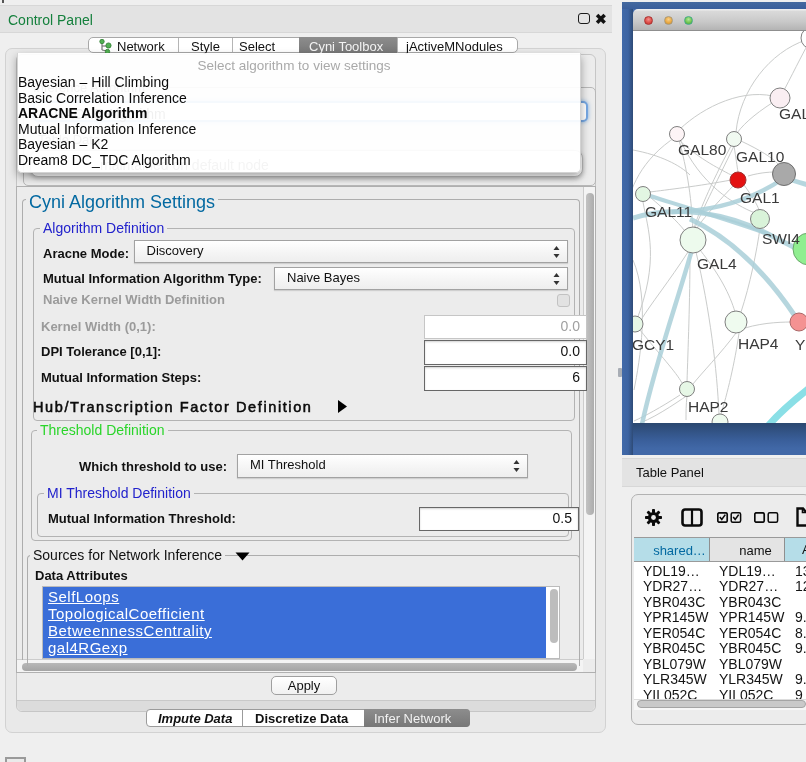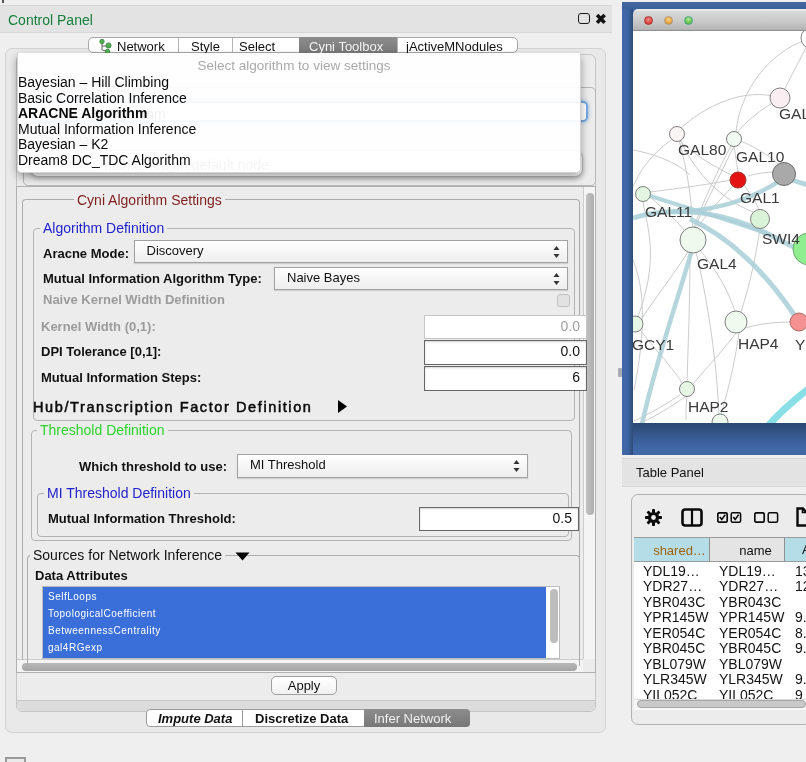--- a/index.html
+++ b/index.html
@@ -43,21 +43,21 @@
 
 <div class="abs" style="left:16px;top:186px;width:580px;height:487px;background:#ececec;border:1px solid #b0b0b0;box-sizing:border-box;"></div>
 
 <div class="abs" style="left:583px;top:187px;width:12px;height:472px;background:#f4f4f4;border-left:1px solid #cccccc;box-sizing:border-box;"></div>
 <div class="abs" style="left:585.5px;top:193px;width:8px;height:322px;background:linear-gradient(90deg,#c2c2c2,#adadad);border-radius:4px;"></div>
 
 <div class="abs" style="left:17px;top:659px;width:566px;height:13px;background:#f4f4f4;border-top:1px solid #cccccc;box-sizing:border-box;"></div>
 <div class="abs" style="left:22px;top:662.5px;width:555px;height:8px;background:linear-gradient(#b8b8b8,#a4a4a4);border-radius:4px;"></div>
 
 <div class="abs" style="left:22px;top:199px;width:556px;height:460px;border:1px solid #adadad;border-bottom:none;border-radius:4px 4px 0 0;"></div>
-<div class="gtitle" style="left:26px;top:192px;color:#7f1d1d;font-size:14px;margin-left:48px;">Cyni Algorithm Settings</div>
+<div class="gtitle" style="left:26px;top:192px;color:#0369a1;font-size:18px;">Cyni Algorithm Settings</div>
 
 <div class="abs" style="left:33px;top:228px;width:540px;height:191px;border:1px solid #b3b3b3;border-radius:4px;"></div>
 <div class="gtitle" style="left:40px;top:220px;color:#2222cc;font-size:14px;">Algorithm Definition</div>
 
 <div class="abs lbl" style="left:43px;top:246px;">Aracne Mode:</div>
 <div class="combo" style="left:133.5px;top:240px;width:432px;height:21px;">
   <span class="ctext">Discovery</span>
   <svg class="updn" viewBox="0 0 7 12">
       <path d="M3.5 0 L6.5 4 L0.5 4 Z" fill="#333"></path>
       <path d="M3.5 12 L6.5 8 L0.5 8 Z" fill="#333"></path>
@@ -118,21 +118,21 @@
 
 <div class="abs" style="left:27px;top:555px;width:551px;height:110px;border:1px solid #adadad;border-bottom:none;border-radius:4px 4px 0 0;"></div>
 <div class="gtitle" style="left:30px;top:547px;color:#111;font-size:14px;">Sources for Network Inference</div>
 <svg class="abs" style="left:235px;top:552px;" width="15" height="9" viewBox="0 0 15 9">
     <path d="M0.5 0.5 L14.5 0.5 L7.5 8.5 Z" fill="#000"></path>
   </svg>
 <div class="abs lbl" style="left:35px;top:568px;">Data Attributes</div>
 
 <div class="abs" style="left:42px;top:586px;width:518px;height:73px;background:#fff;border:1px solid #bbb;box-sizing:border-box;"></div>
 <div class="abs" style="left:43px;top:587px;width:503px;height:71px;background:#3a6ed8;"></div>
-<div class="abs" style="left:48px;top:588px;font-size:10px;letter-spacing:0.5px;color:#fff;line-height:17px;white-space:pre;">SelfLoops
+<div class="abs" style="left:48px;top:588px;font-size:15px;letter-spacing:0.5px;color:#fff;line-height:17px;white-space:pre;text-decoration:underline;">SelfLoops
 TopologicalCoefficient
 BetweennessCentrality
 gal4RGexp</div>
 <div class="abs" style="left:549.5px;top:589px;width:8.5px;height:54px;background:#bdbdbd;border-radius:4.5px;"></div>
 
 <div class="abs" style="left:271px;top:676px;width:66px;height:19px;background:linear-gradient(#ffffff,#f1f1f1);border:1px solid #9f9f9f;border-radius:5px;box-sizing:border-box;text-align:center;font-size:13px;font-weight:400;color:#111;line-height:17px;">Apply</div>
 
 <div class="abs" style="left:146px;top:709px;width:324px;height:18px;background:#fff;border:1px solid #9b9b9b;border-radius:4px;box-sizing:border-box;"></div>
 <div class="abs" style="left:242px;top:709px;width:1px;height:18px;background:#9b9b9b;"></div>
 <div class="abs" style="left:364px;top:709px;width:106px;height:18px;background:linear-gradient(#8d8d8d,#777777);border-radius:0 4px 4px 0;"></div>
@@ -296,21 +296,21 @@
   <rect x="0.8" y="0.8" width="9.4" height="9.4" rx="1.5" fill="none" stroke="#0a0a0a" stroke-width="1.7"></rect>
   <rect x="14.2" y="0.8" width="9.4" height="9.4" rx="1.5" fill="none" stroke="#0a0a0a" stroke-width="1.5"></rect>
 </svg>
 <svg class="abs" style="left:796px;top:507px;" width="10" height="20" viewBox="0 0 10 20">
   <path d="M10 18.5 L1.5 18.5 L1.5 1.5 L7 1.5 L10 5" fill="none" stroke="#0a0a0a" stroke-width="2.4"></path>
   <path d="M6.5 1.5 L6.5 5.5 L10 5.5" fill="none" stroke="#0a0a0a" stroke-width="1.6"></path>
 </svg>
 
 <div class="abs" style="left:634px;top:537px;width:172px;height:25px;border-top:1px solid #9a9a9a;border-bottom:1px solid #9a9a9a;box-sizing:border-box;background:#b5dde8;"></div>
 <div class="abs" style="left:709px;top:538px;width:76px;height:23px;background:#e4e4e4;border-left:1px solid #8f8f8f;border-right:1px solid #8f8f8f;box-sizing:border-box;"></div>
-<div class="abs" style="left:642px;top:543px;width:75px;text-align:center;font-size:13px;color:#a16207;">shared…</div>
+<div class="abs" style="left:642px;top:543px;width:75px;text-align:center;font-size:13px;color:#0369a1;">shared…</div>
 <div class="abs" style="left:718px;top:543px;width:75px;text-align:center;font-size:13px;color:#111;">name</div>
 <div class="abs" style="left:802px;top:542px;font-size:13px;color:#111;">A</div>
 
 <div class="abs" style="left:634px;top:562px;width:172px;height:148px;background:#ffffff;"></div>
 <div class="abs" style="left:643px;top:564px;font-size:14px;color:#141414;line-height:15.45px;white-space:pre;">YDL19…
 YDR27…
 YBR043C
 YPR145W
 YER054C
 YBR045C

